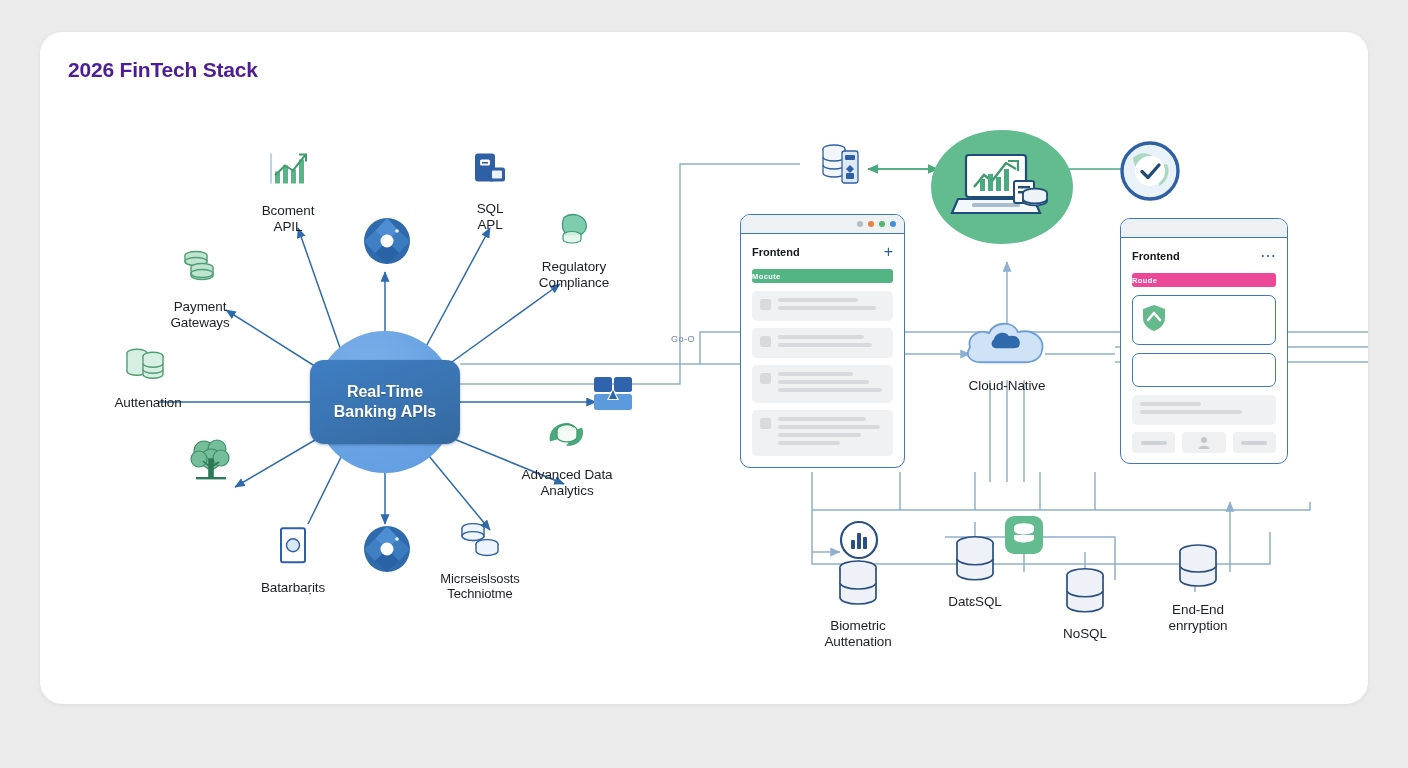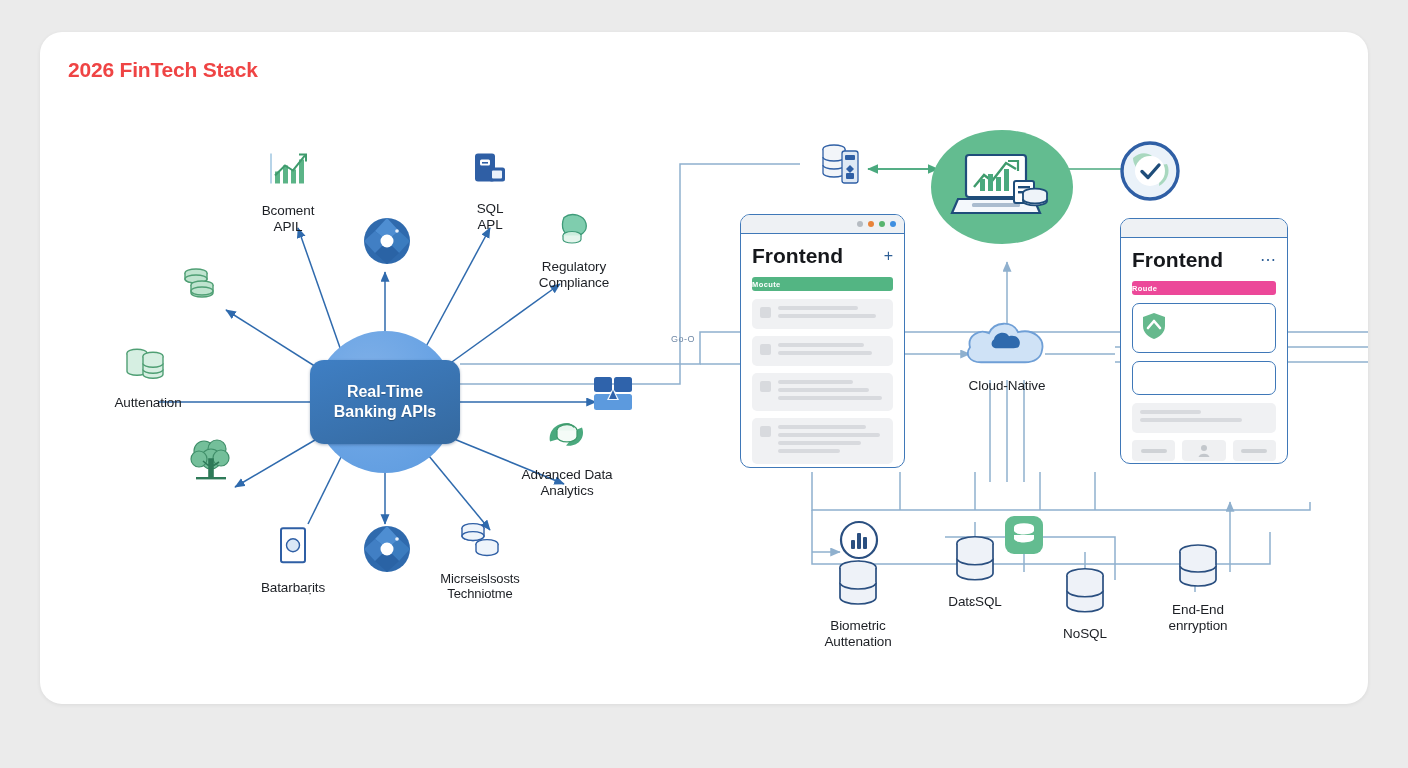--- a/index.html
+++ b/index.html
@@ -21,21 +21,21 @@
     background: #ffffff;
     border-radius: 22px;
     box-shadow: 0 1px 4px rgba(0,0,0,0.07);
     overflow: hidden;
   }
   #title {
     position: absolute;
     left: 28px; top: 26px;
     font-size: 21px;
     font-weight: bold;
-    color: #ef4444;
+    color: #4c1d95;
     letter-spacing: -0.2px;
   }
   
   #diagram {
     position: absolute;
     left: 0; top: 0;
     width: 1328px; height: 672px;
   }
   svg.layer {
     position: absolute; left:0; top:0;
@@ -105,21 +105,21 @@
     border-bottom: 1.4px solid #3f78b8;
     display: flex; align-items: center; justify-content: flex-end;
     padding-right: 8px; gap: 5px;
   }
   .dot { width: 6px; height: 6px; border-radius: 50%; }
   .panel .body { padding: 10px 11px; }
   .panel .head {
     display: flex; align-items: center; justify-content: space-between;
     margin-bottom: 9px;
   }
-  .panel .head .ttl { font-size: 21px; font-weight: bold; color: #16181c; }
+  .panel .head .ttl { font-size: 11px; font-weight: bold; color: #16181c; }
   .panel .head .act { font-size: 16px; color: #2e5f96; line-height: 1; }
   .bar {
     height: 14px; border-radius: 3px;
     display: flex; align-items: center; padding-left: 0;
     font-size: 7.5px; color: #ffffff; letter-spacing: .4px;
     font-weight: bold; margin-bottom: 8px;
   }
   .bar.green { background: #53b583; }
   .bar.blue  { background: #ec4899; }
   .row {
@@ -240,20 +240,21 @@
             <g fill="#bfe4cf" stroke="#4f9f74" stroke-width="1.4">
               <ellipse cx="20" cy="12" rx="11" ry="4"></ellipse>
               <path d="M9 12v6c0 2.2 4.9 4 11 4s11-1.8 11-4v-6"></path>
               <ellipse cx="20" cy="18" rx="11" ry="4"></ellipse>
               <ellipse cx="26" cy="24" rx="11" ry="4"></ellipse>
               <path d="M15 24v8c0 2.2 4.9 4 11 4s11-1.8 11-4v-8"></path>
               <ellipse cx="26" cy="30" rx="11" ry="4"></ellipse>
             </g>
           </svg>
         </span>
+        <div class="lbl">Payment<br>Gateways</div>
       </div>
 
       <div class="node" style="left:248px; top:160px;text-align:center;">
         <span class="icobox">
           <svg width="50" height="46" viewBox="0 0 50 46">
             <line x1="8" y1="4" x2="8" y2="34" stroke="#9fc6e0" stroke-width="1.5"></line>
             <g fill="#5bb487">
               <rect x="12" y="22" width="5" height="12"></rect>
               <rect x="20" y="16" width="5" height="18"></rect>
               <rect x="28" y="20" width="5" height="14"></rect>

